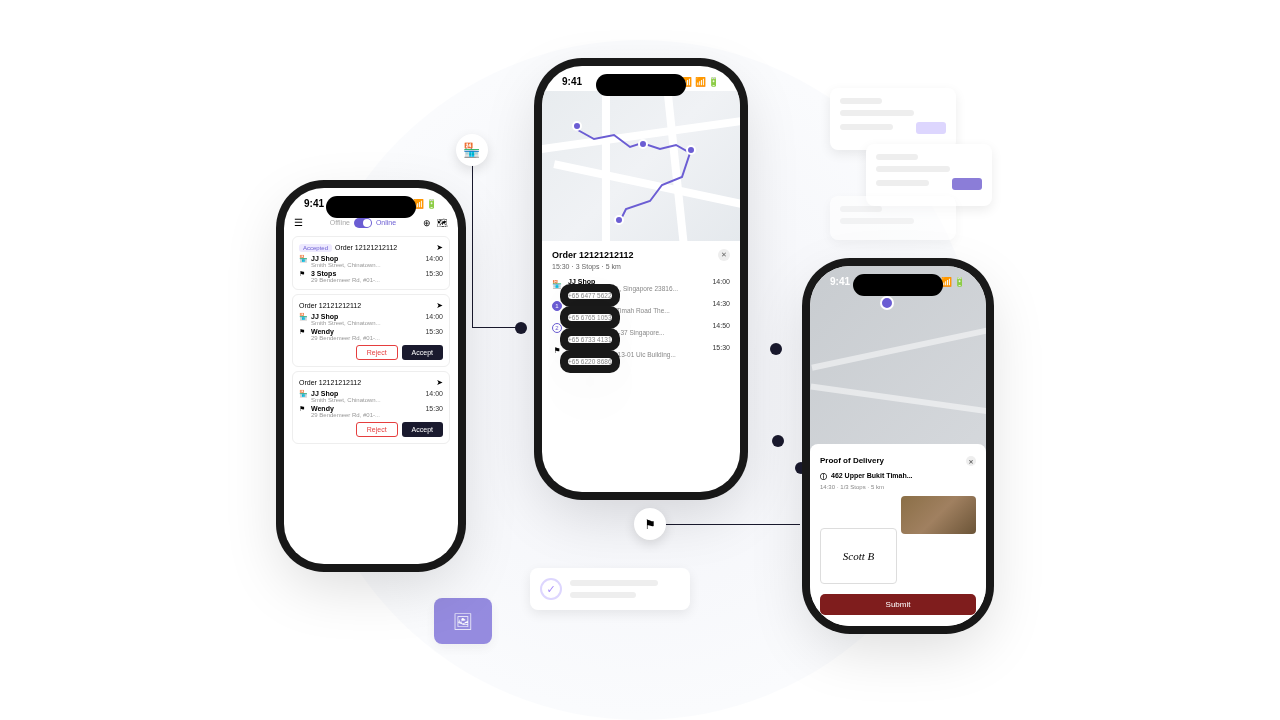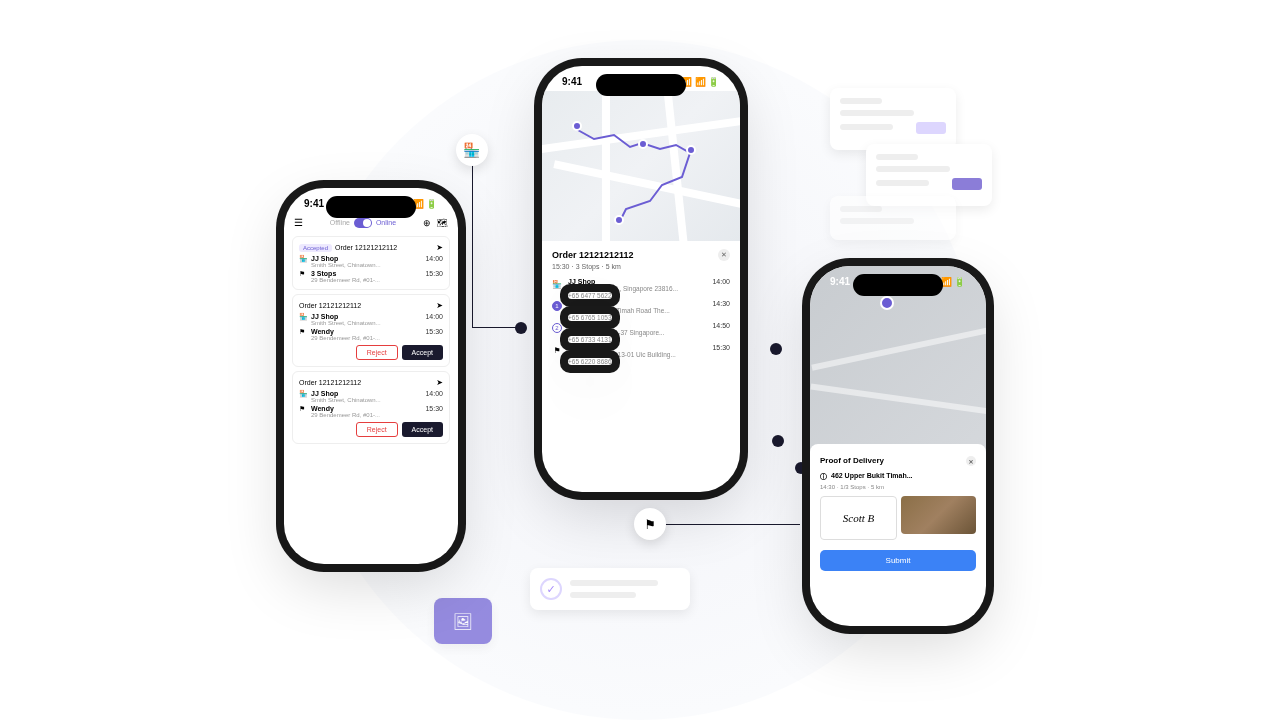--- a/index.html
+++ b/index.html
@@ -58,23 +58,23 @@
 .stop-t { font-size: 7px; color: #333; }
 
 
 .phone3 { width: 176px; height: 360px; left: 810px; top: 266px; }
 .map3 { height: 190px; background: linear-gradient(135deg, #c8ccd0 0%, #d5d8dc 100%); position: relative; }
 .pod-panel { background: #fff; border-radius: 8px 8px 0 0; margin-top: -12px; position: relative; padding: 12px 10px; }
 .pod-title { font-size: 8px; font-weight: 600; display: flex; justify-content: space-between; }
 .pod-addr-row { display: flex; gap: 4px; margin-top: 6px; font-size: 7px; font-weight: 600; }
 .pod-meta { font-size: 6px; color: #888; margin-top: 2px; }
 .sig-row { display: flex; gap: 4px; margin-top: 6px; }
-.sig-box { flex: 1; height: 44px; border: 1px solid #ddd; border-radius: 4px; display: flex; align-items: center; justify-content: center; font-family: cursive; font-style: italic; font-size: 11px; }
+.sig-box { flex: 1; height: 56px; border: 1px solid #ddd; border-radius: 4px; display: flex; align-items: center; justify-content: center; font-family: cursive; font-style: italic; font-size: 11px; margin-top: 32px; }
 .photo-box { flex: 1; height: 38px; border-radius: 4px; background: linear-gradient(135deg, #8b6f47 0%, #a08060 50%, #6b5437 100%); }
-.submit-btn { width: 100%; background: #3b82f6; color: #fff; border: none; border-radius: 5px; padding: 6px; font-size: 8px; margin-top: 10px; }
+.submit-btn { width: 100%; background: #7f1d1d; color: #fff; border: none; border-radius: 5px; padding: 6px; font-size: 8px; margin-top: 10px; }
 
 
 .float-icon { position: absolute; background: #fff; border-radius: 50%; box-shadow: 0 4px 12px rgba(0,0,0,0.12); display: flex; align-items: center; justify-content: center; z-index: 15; }
 .float-card { position: absolute; background: #fff; border-radius: 8px; box-shadow: 0 4px 12px rgba(0,0,0,0.08); padding: 10px; }
 .skel-line { background: #eee; border-radius: 3px; height: 6px; margin-bottom: 6px; }
 .skel-btn { background: #c7c2f0; height: 12px; width: 30px; border-radius: 3px; float: right; }
 .purple-tile { background: #6b5dd3; opacity: 0.7; }
 .check-circle { width: 22px; height: 22px; border: 2px solid #ddd6fe; border-radius: 50%; display: inline-flex; align-items: center; justify-content: center; color: #a78bfa; font-size: 11px; flex-shrink: 0; }
 </style>
 </head>

